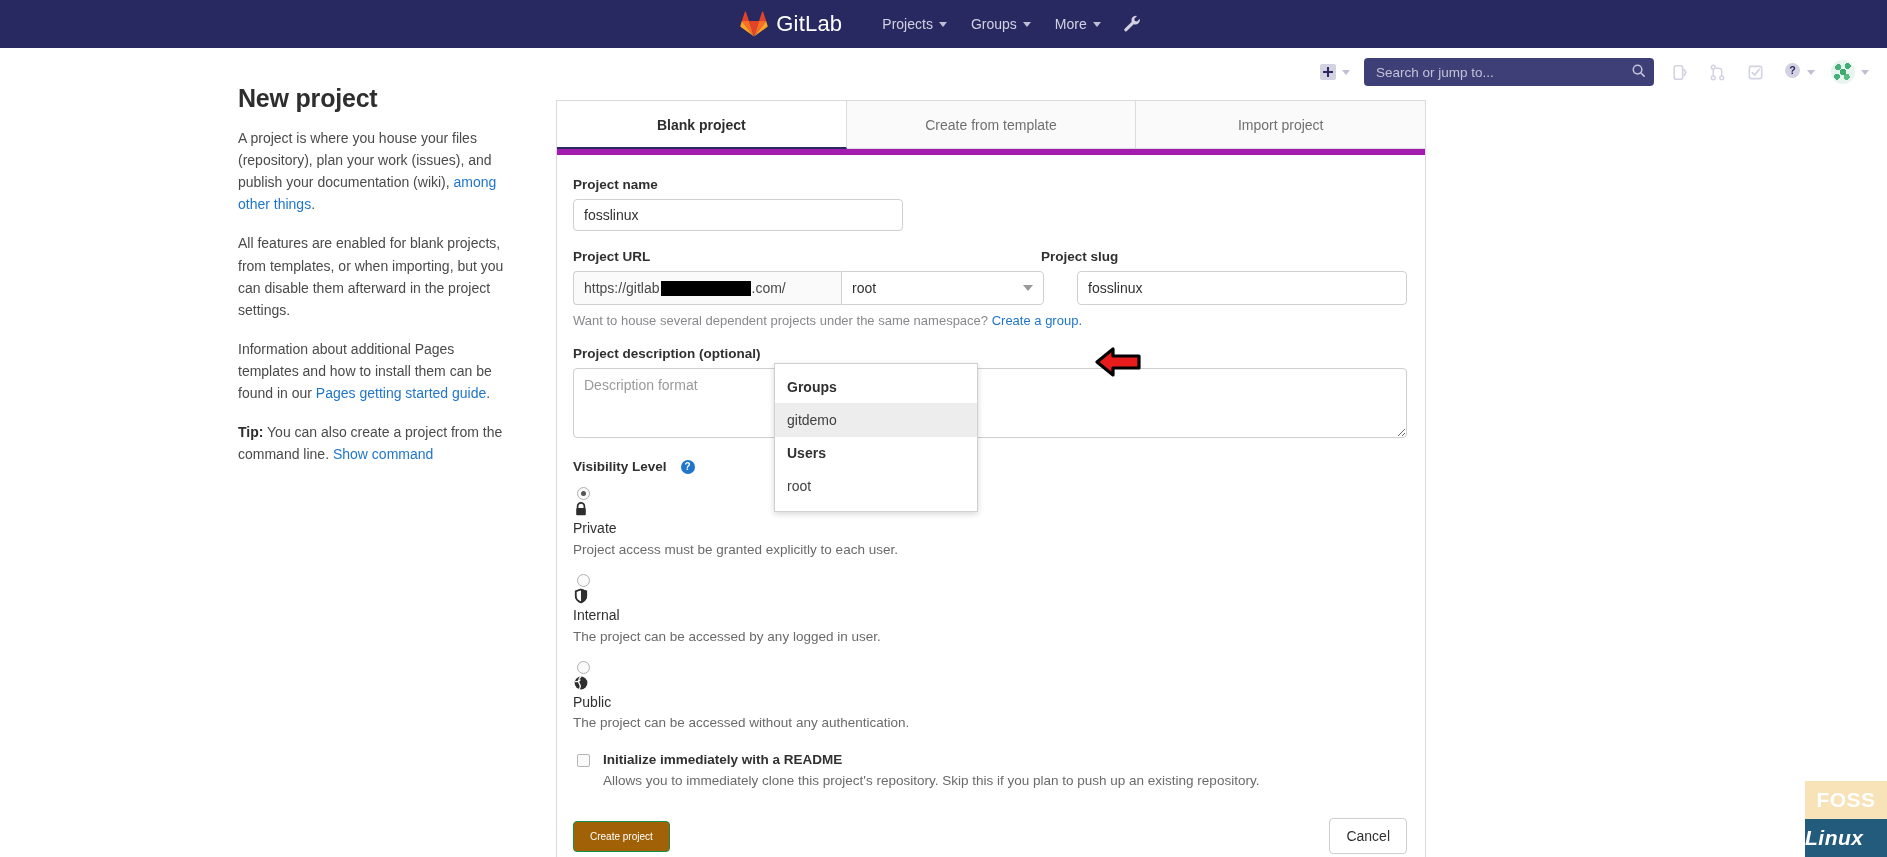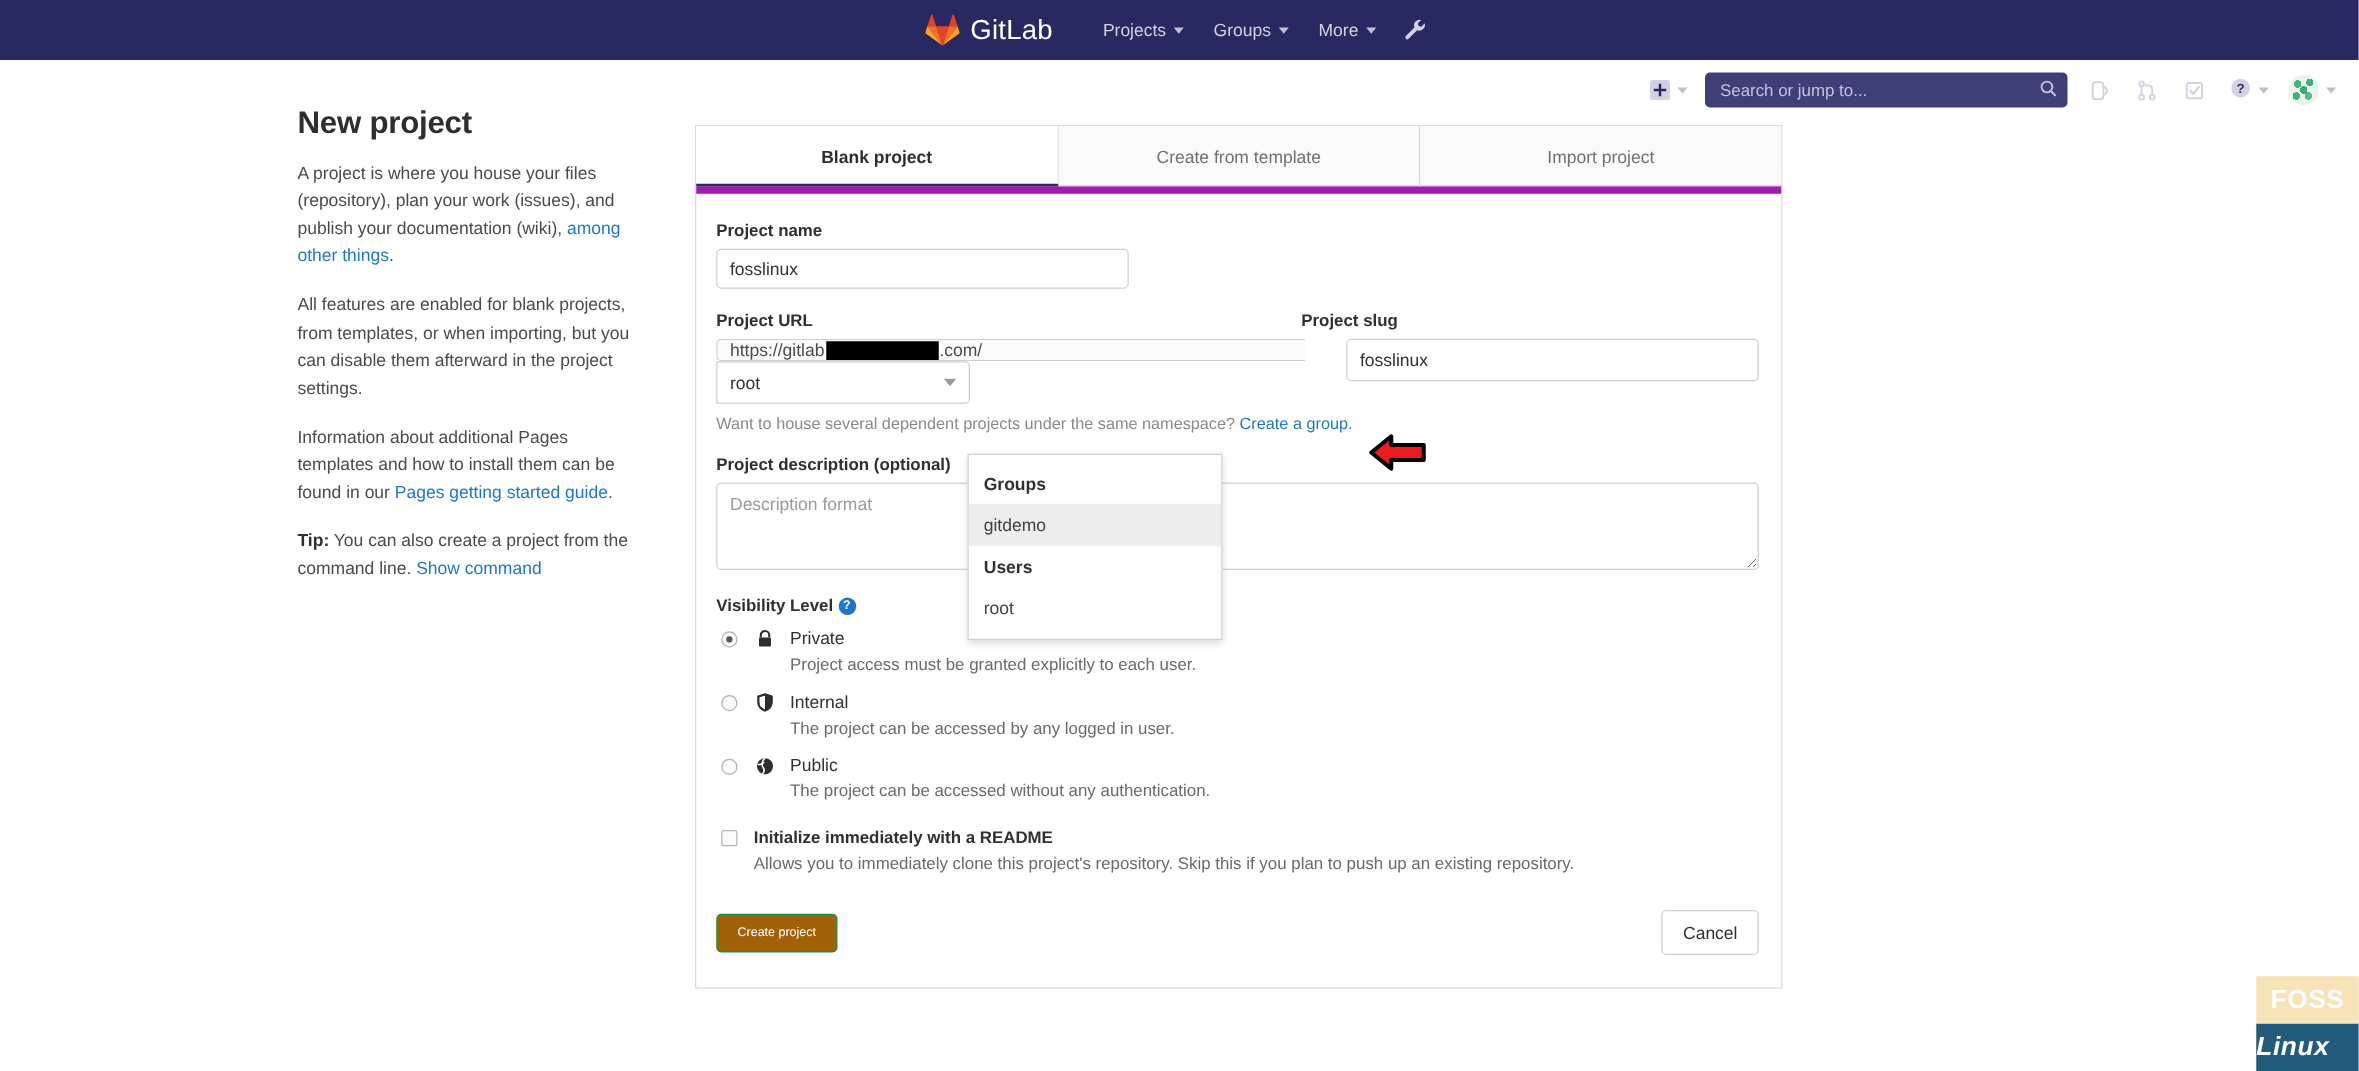--- a/index.html
+++ b/index.html
@@ -133,21 +133,21 @@
   input[type=text], textarea {
     font-family: "Liberation Sans", sans-serif;
     font-size: 14px; color: #303030;
     border: 1px solid #cfcfcf; border-radius: 4px;
     padding: 7px 10px; background: #fff; outline: none;
   }
   input[type=text]::placeholder, textarea::placeholder { color: #9a9a9a; }
   #project-name { width: 330px; height: 32px; }
 
   .url-row { display: flex; gap: 0; }
-  .url-left { display: flex; width: 471px; flex-direction: column; }
+  .url-left { display: flex; width: 471px; }
   .url-prefix {
     flex: 1; height: 34px; border: 1px solid #cfcfcf; border-right: none;
     border-radius: 4px 0 0 4px; background: #fafafa;
     display: flex; align-items: center; padding: 0 10px;
     font-size: 14px; color: #4a4a4a;
   }
   .redacted {
     display: inline-block; width: 90px; height: 15px;
     background: #000; margin: 0 1px; vertical-align: -2px;
   }
@@ -178,28 +178,28 @@
     font-size: 14px; font-weight: 700; color: #303030; padding: 8px 12px;
   }
   .dd-item {
     font-size: 14px; color: #404040; padding: 9px 12px; cursor: pointer;
   }
   .dd-item.hl { background: #ededed; }
 
   
   #vis-title {
     font-size: 13.5px; font-weight: 700; color: #303030;
-    display: flex; align-items: center; gap: 4px; margin: 6px 0 10px 0;
+    display: flex; align-items: center; gap: 14px; margin: 6px 0 10px 0;
   }
   .help-circle {
     width: 14px; height: 14px; border-radius: 50%; background: #1f75cb;
     color: #fff; font-size: 10px; line-height: 14px; text-align: center;
     font-weight: 700; cursor: pointer;
   }
-  .vis-opt { display: flex; margin-bottom: 14px; }
+  .vis-opt { display: flex; margin-bottom: 14px; flex-direction: column; }
   .radio {
     width: 13px; height: 13px; border-radius: 50%; border: 1px solid #b0b0b0;
     background: #fafafa; margin: 3px 14px 0 4px; flex: none; position: relative;
     cursor: pointer;
   }
   .radio.on::after {
     content: ""; position: absolute; left: 3px; top: 3px;
     width: 5px; height: 5px; border-radius: 50%; background: #555;
   }
   .vis-ico { width: 18px; flex: none; margin-right: 10px; padding-top: 1px; }

